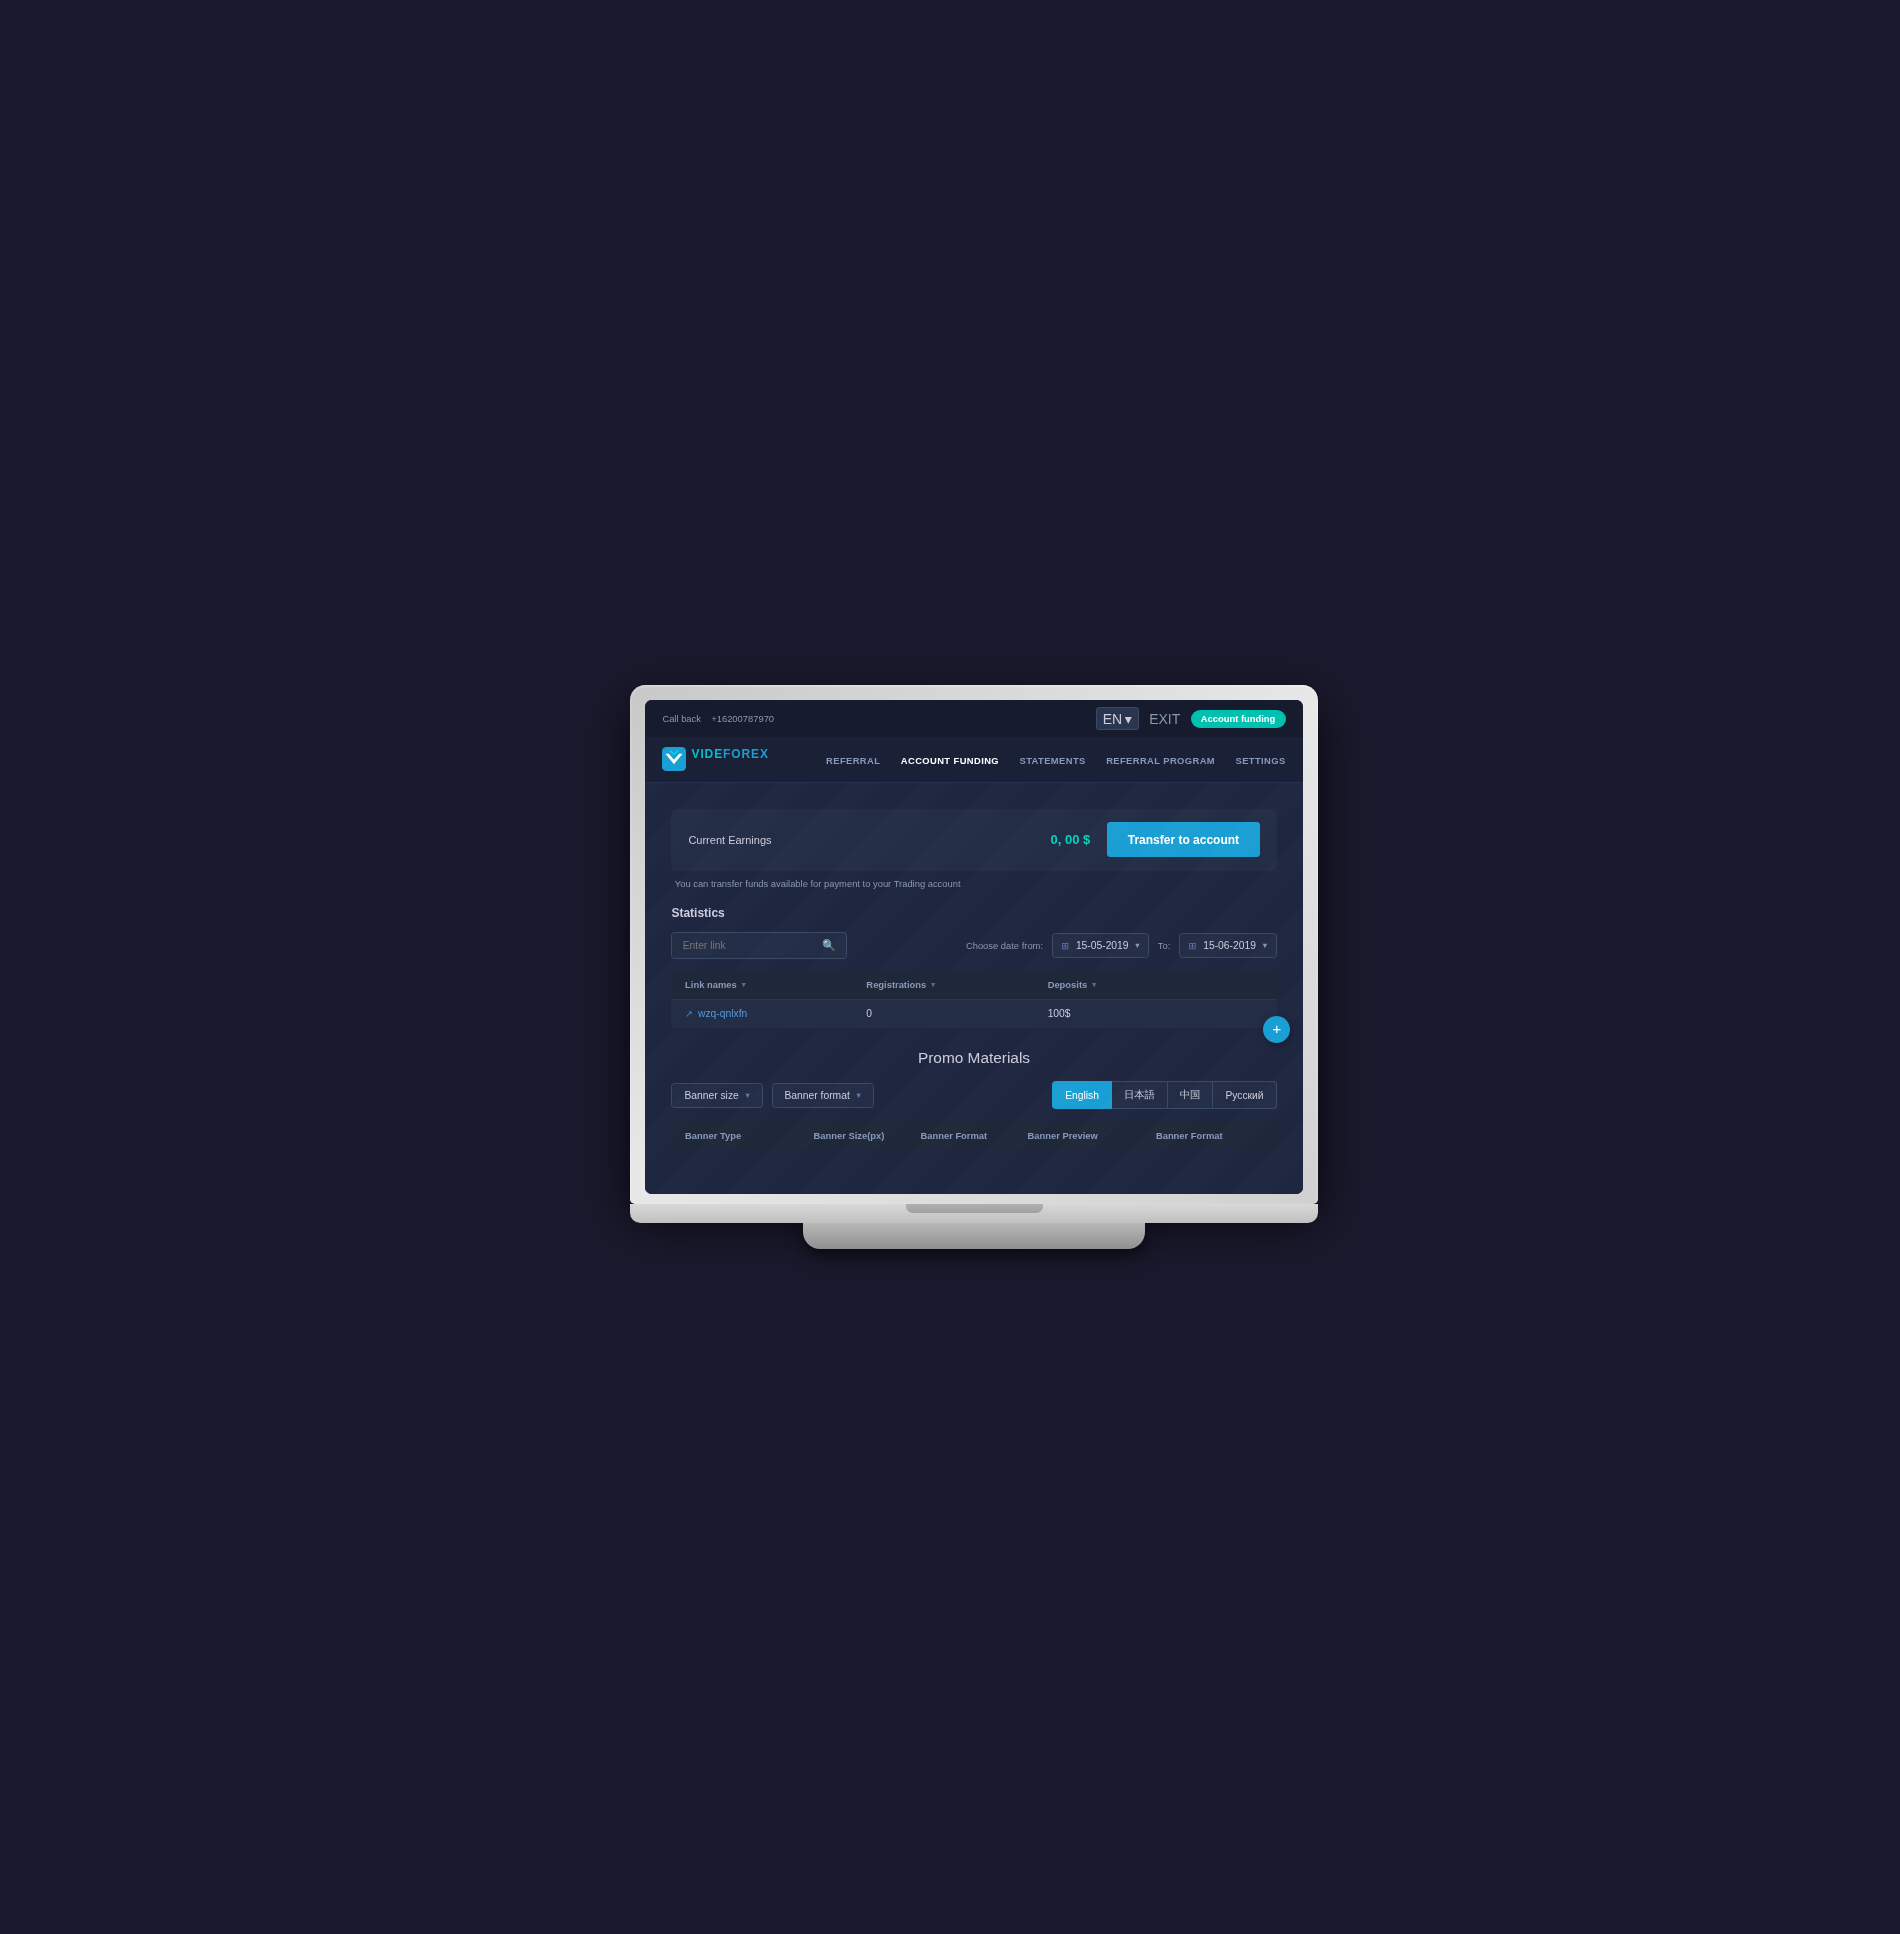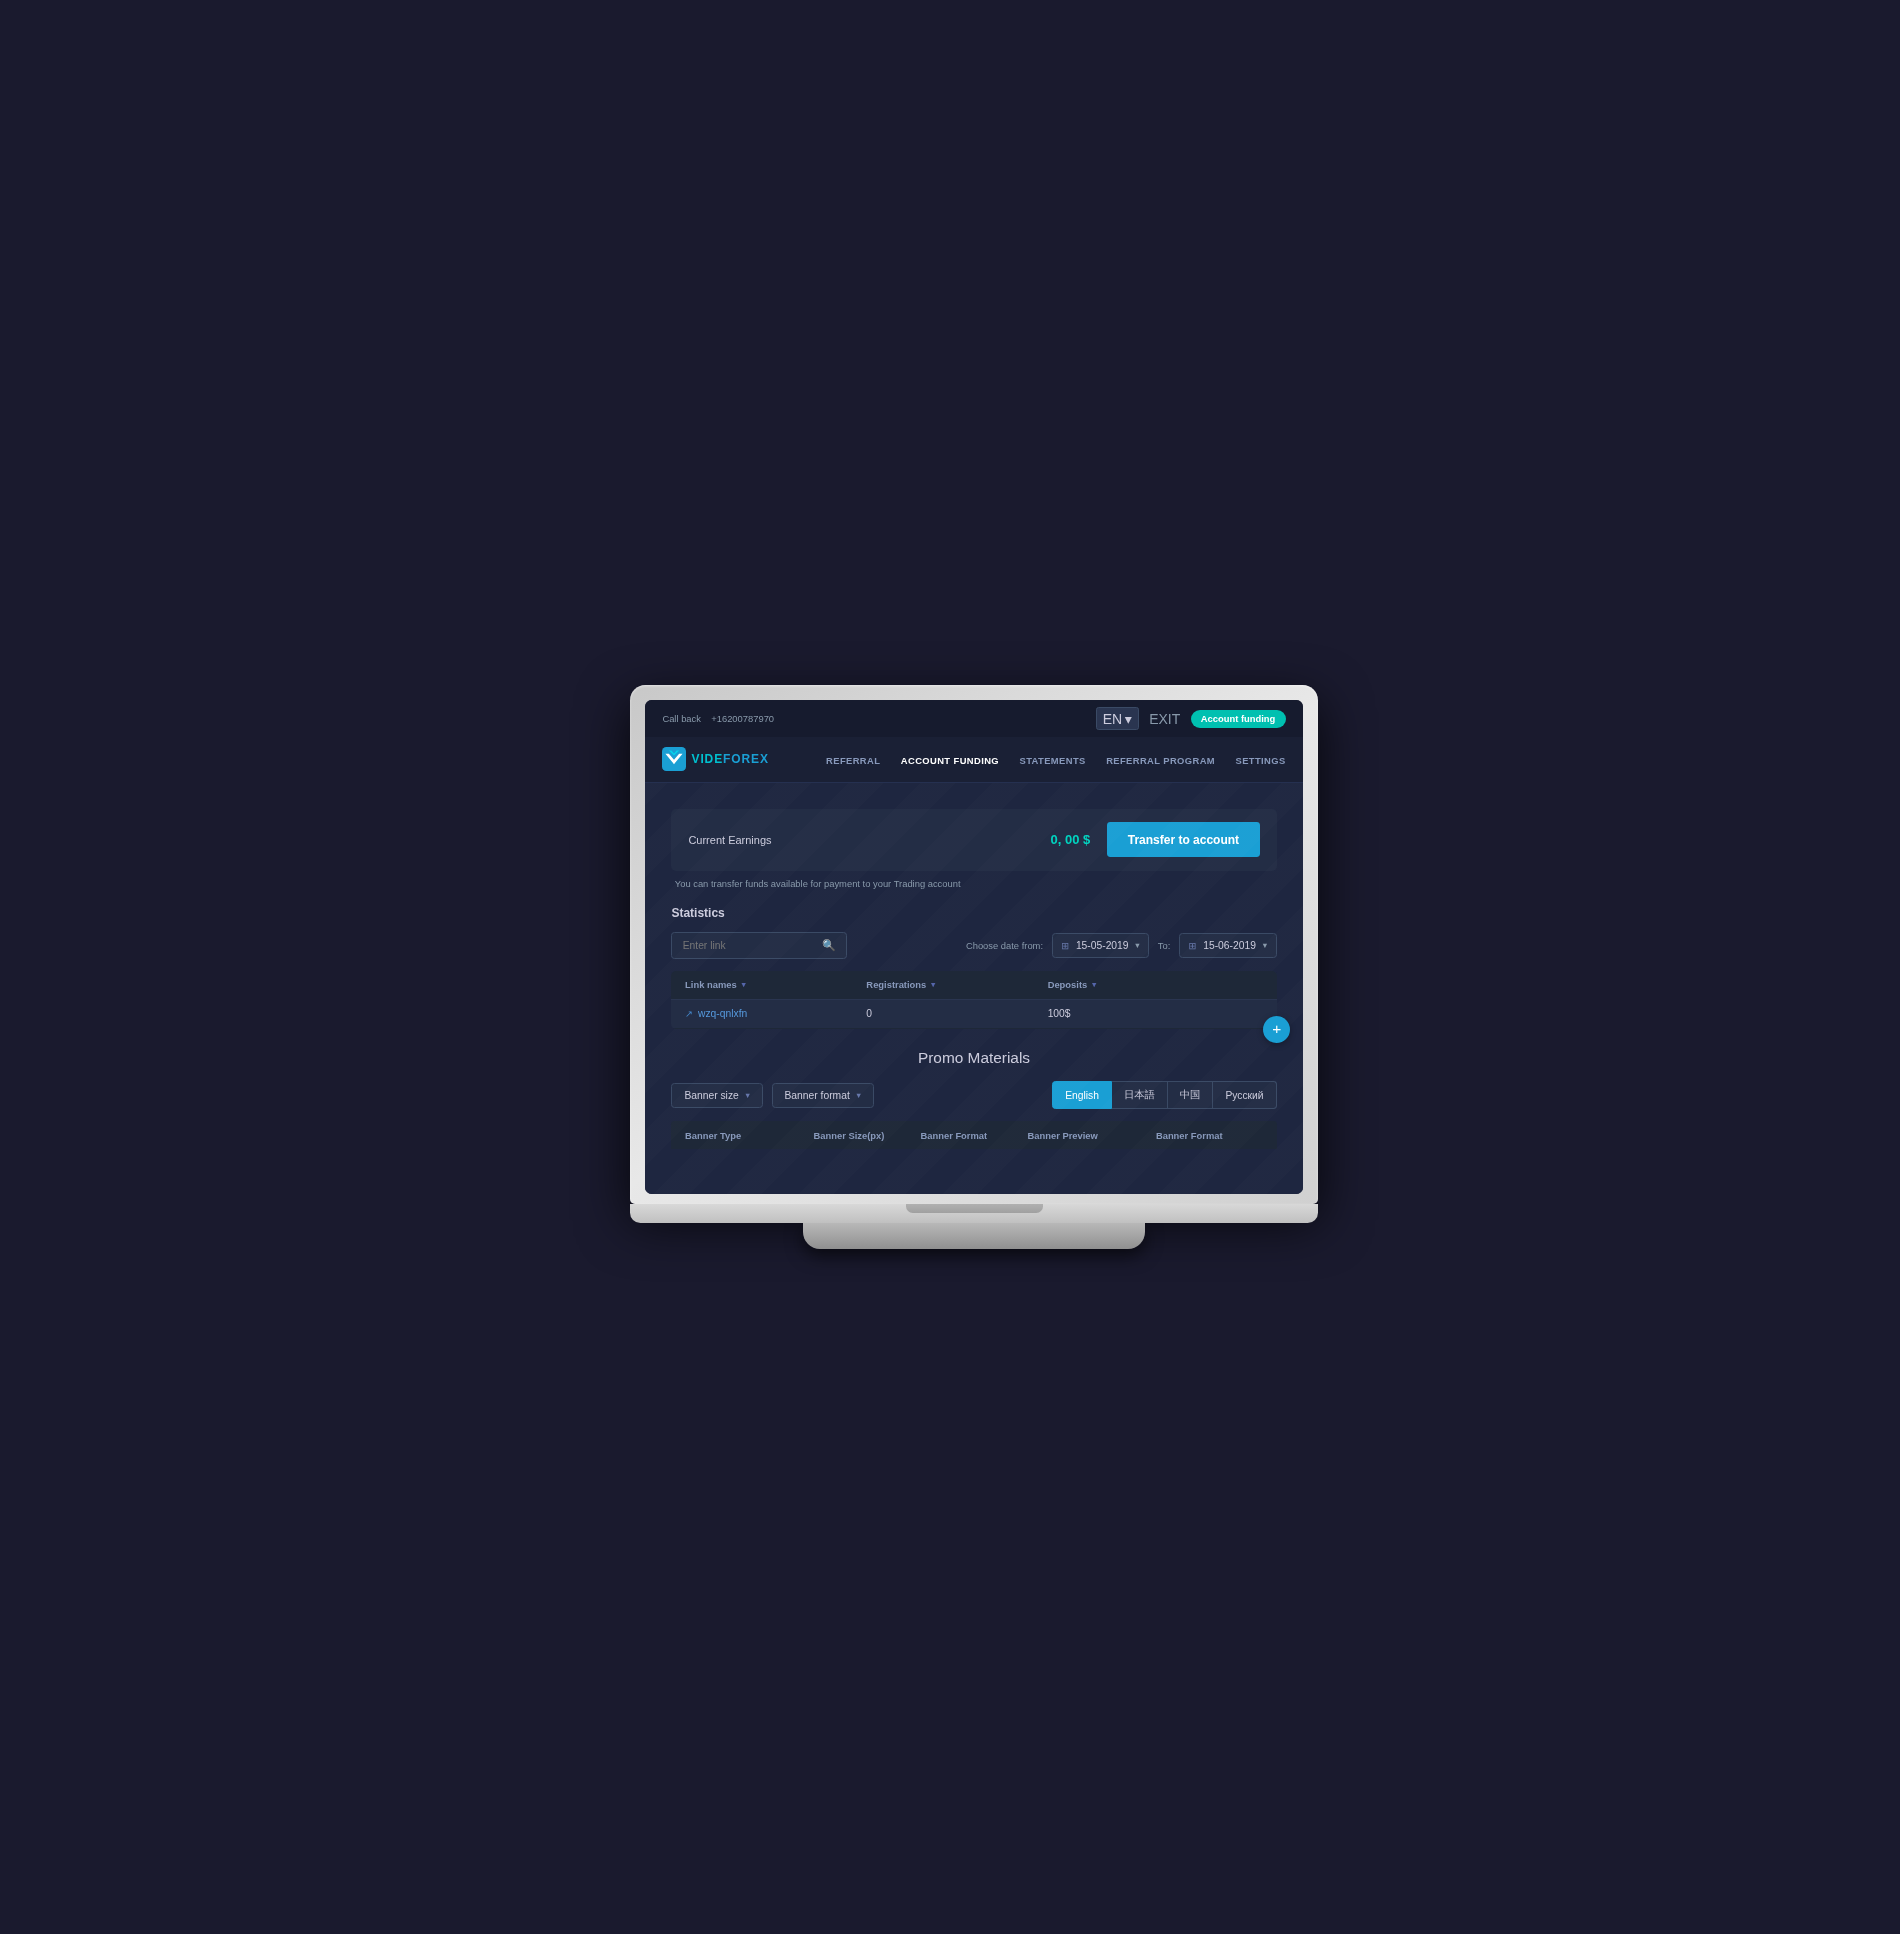--- a/index.html
+++ b/index.html
@@ -113,21 +113,21 @@
     .navbar {
       background: #1a2035;
       display: flex;
       align-items: center;
       padding: 10.3px 17px;
       border-bottom: 0.9px solid #253050;
     }
 
     .logo {
       display: flex;
-      align-items: center;
+      align-items: flex-start;
       gap: 5.1px;
       margin-right: 34px;
     }
 
     .logo-icon {
       width: 24px;
       height: 24px;
     }
 
     .logo-text {

